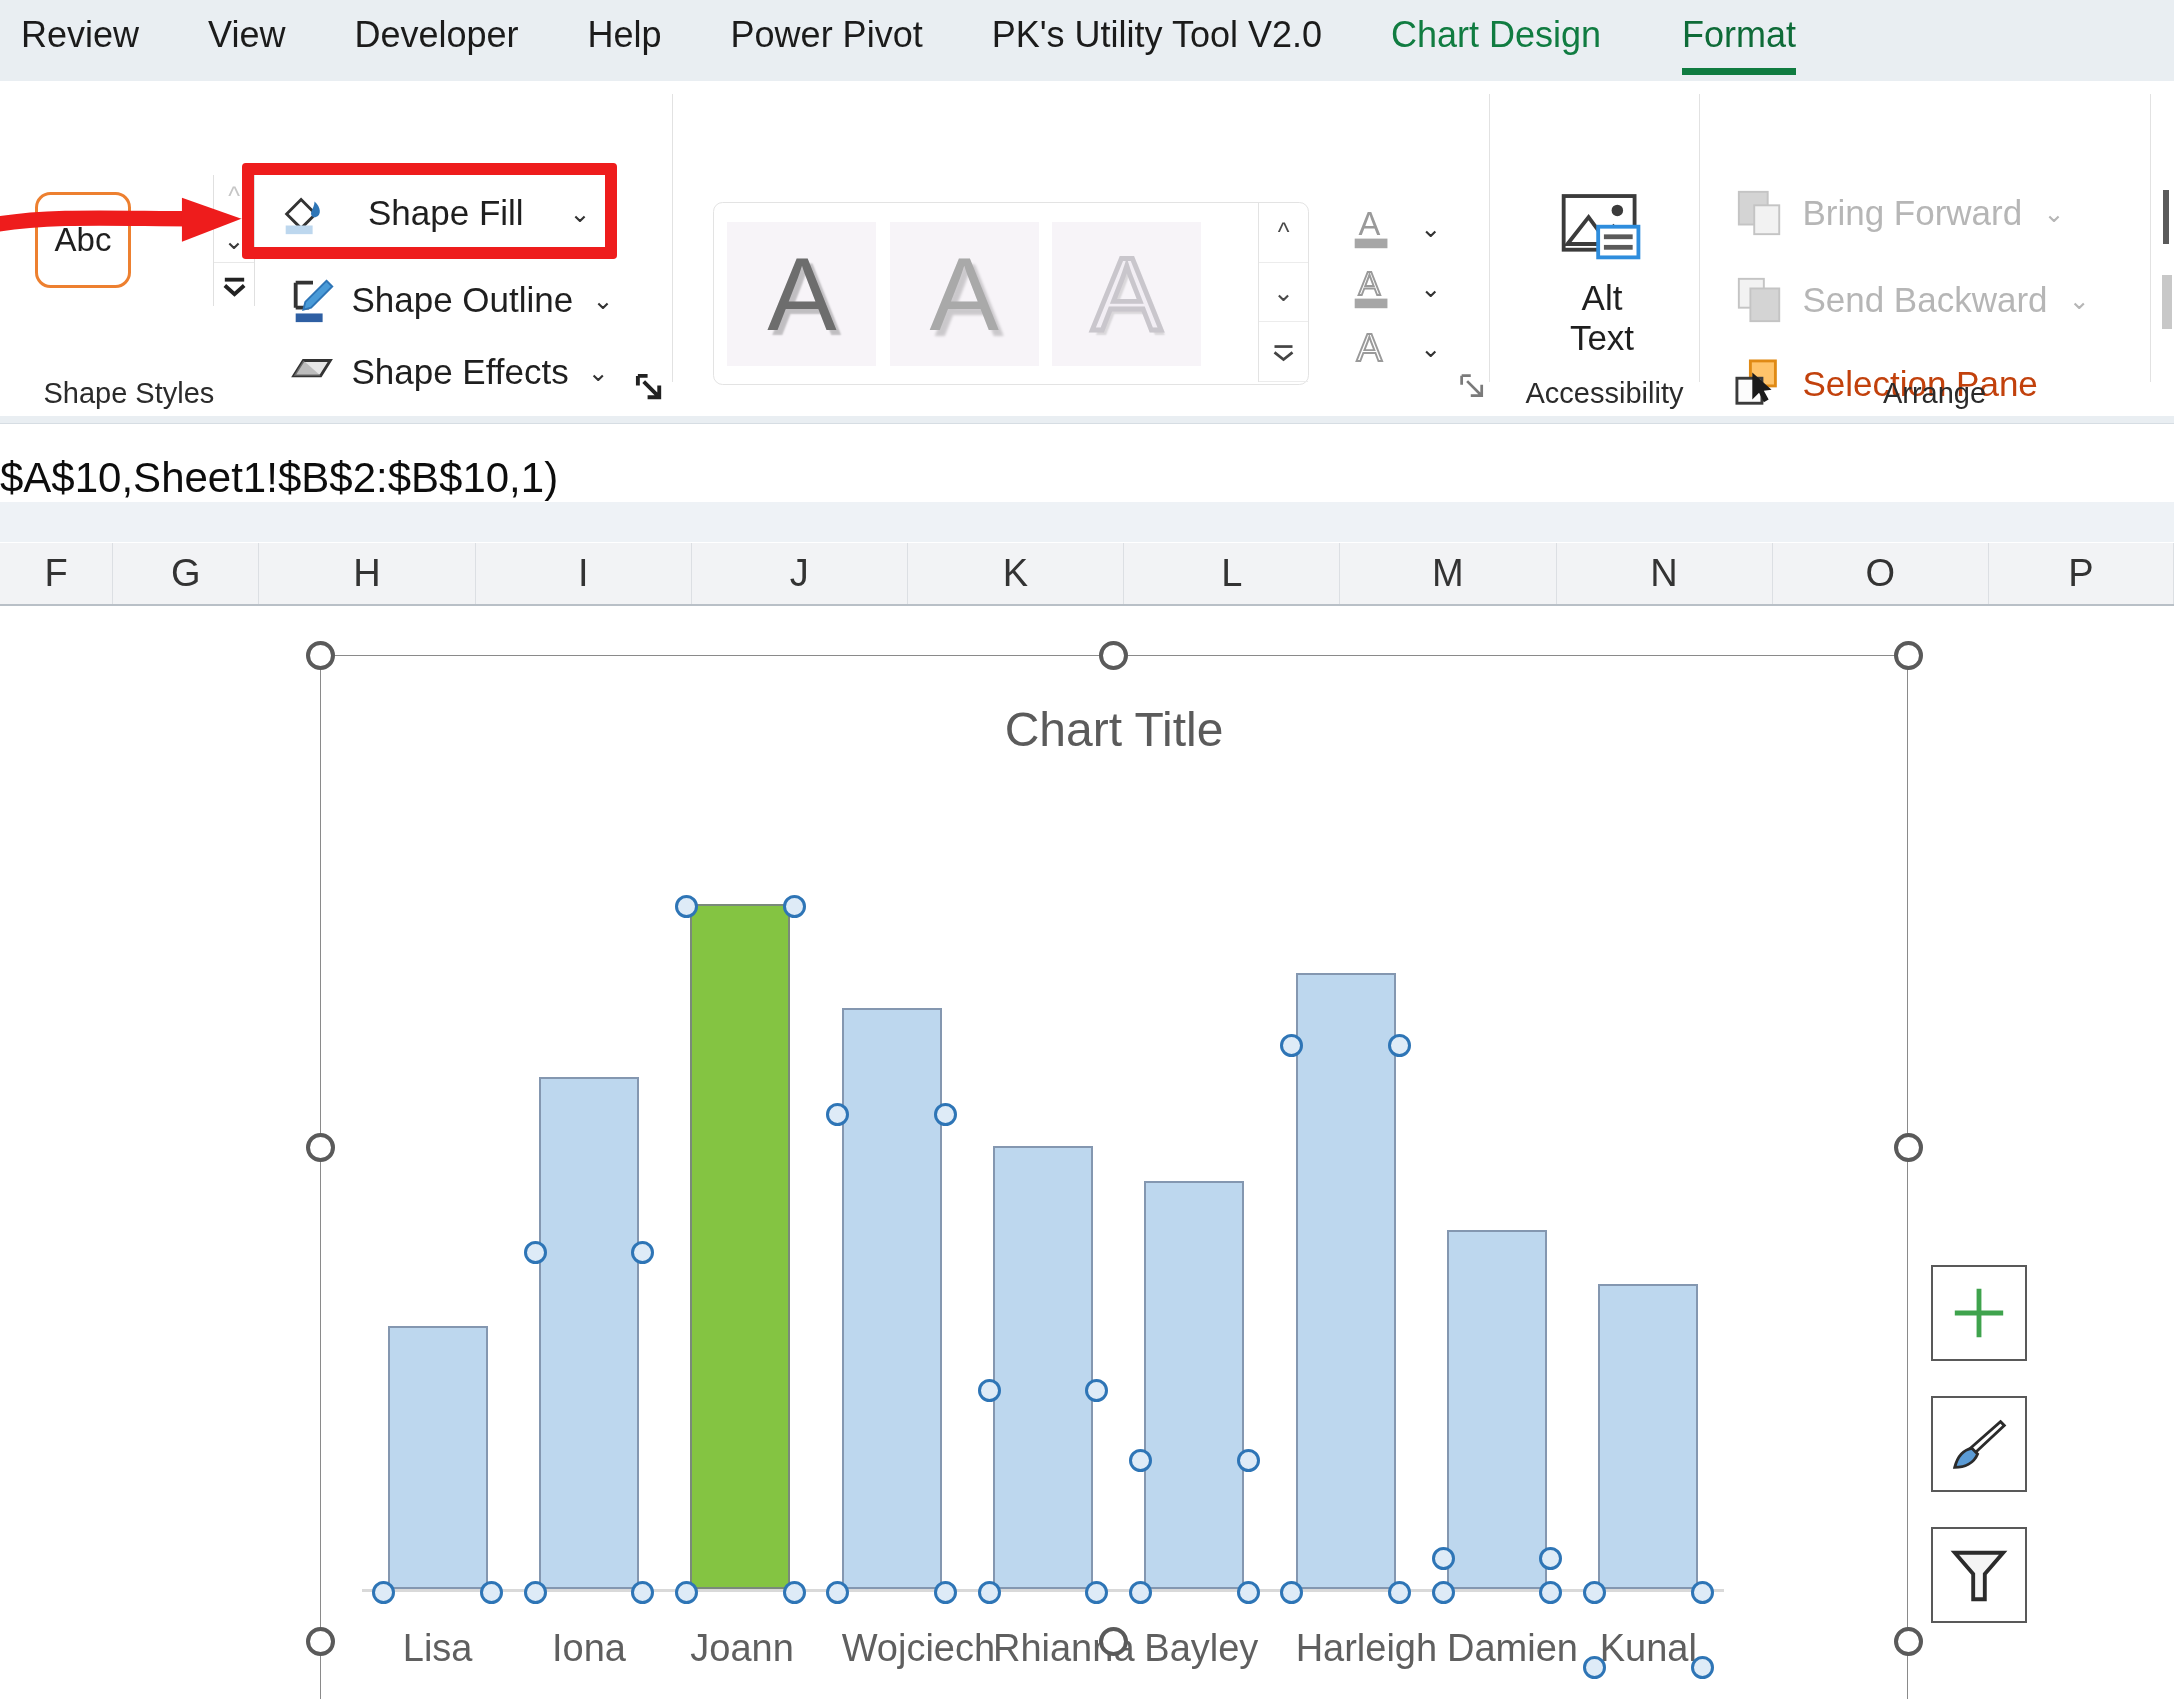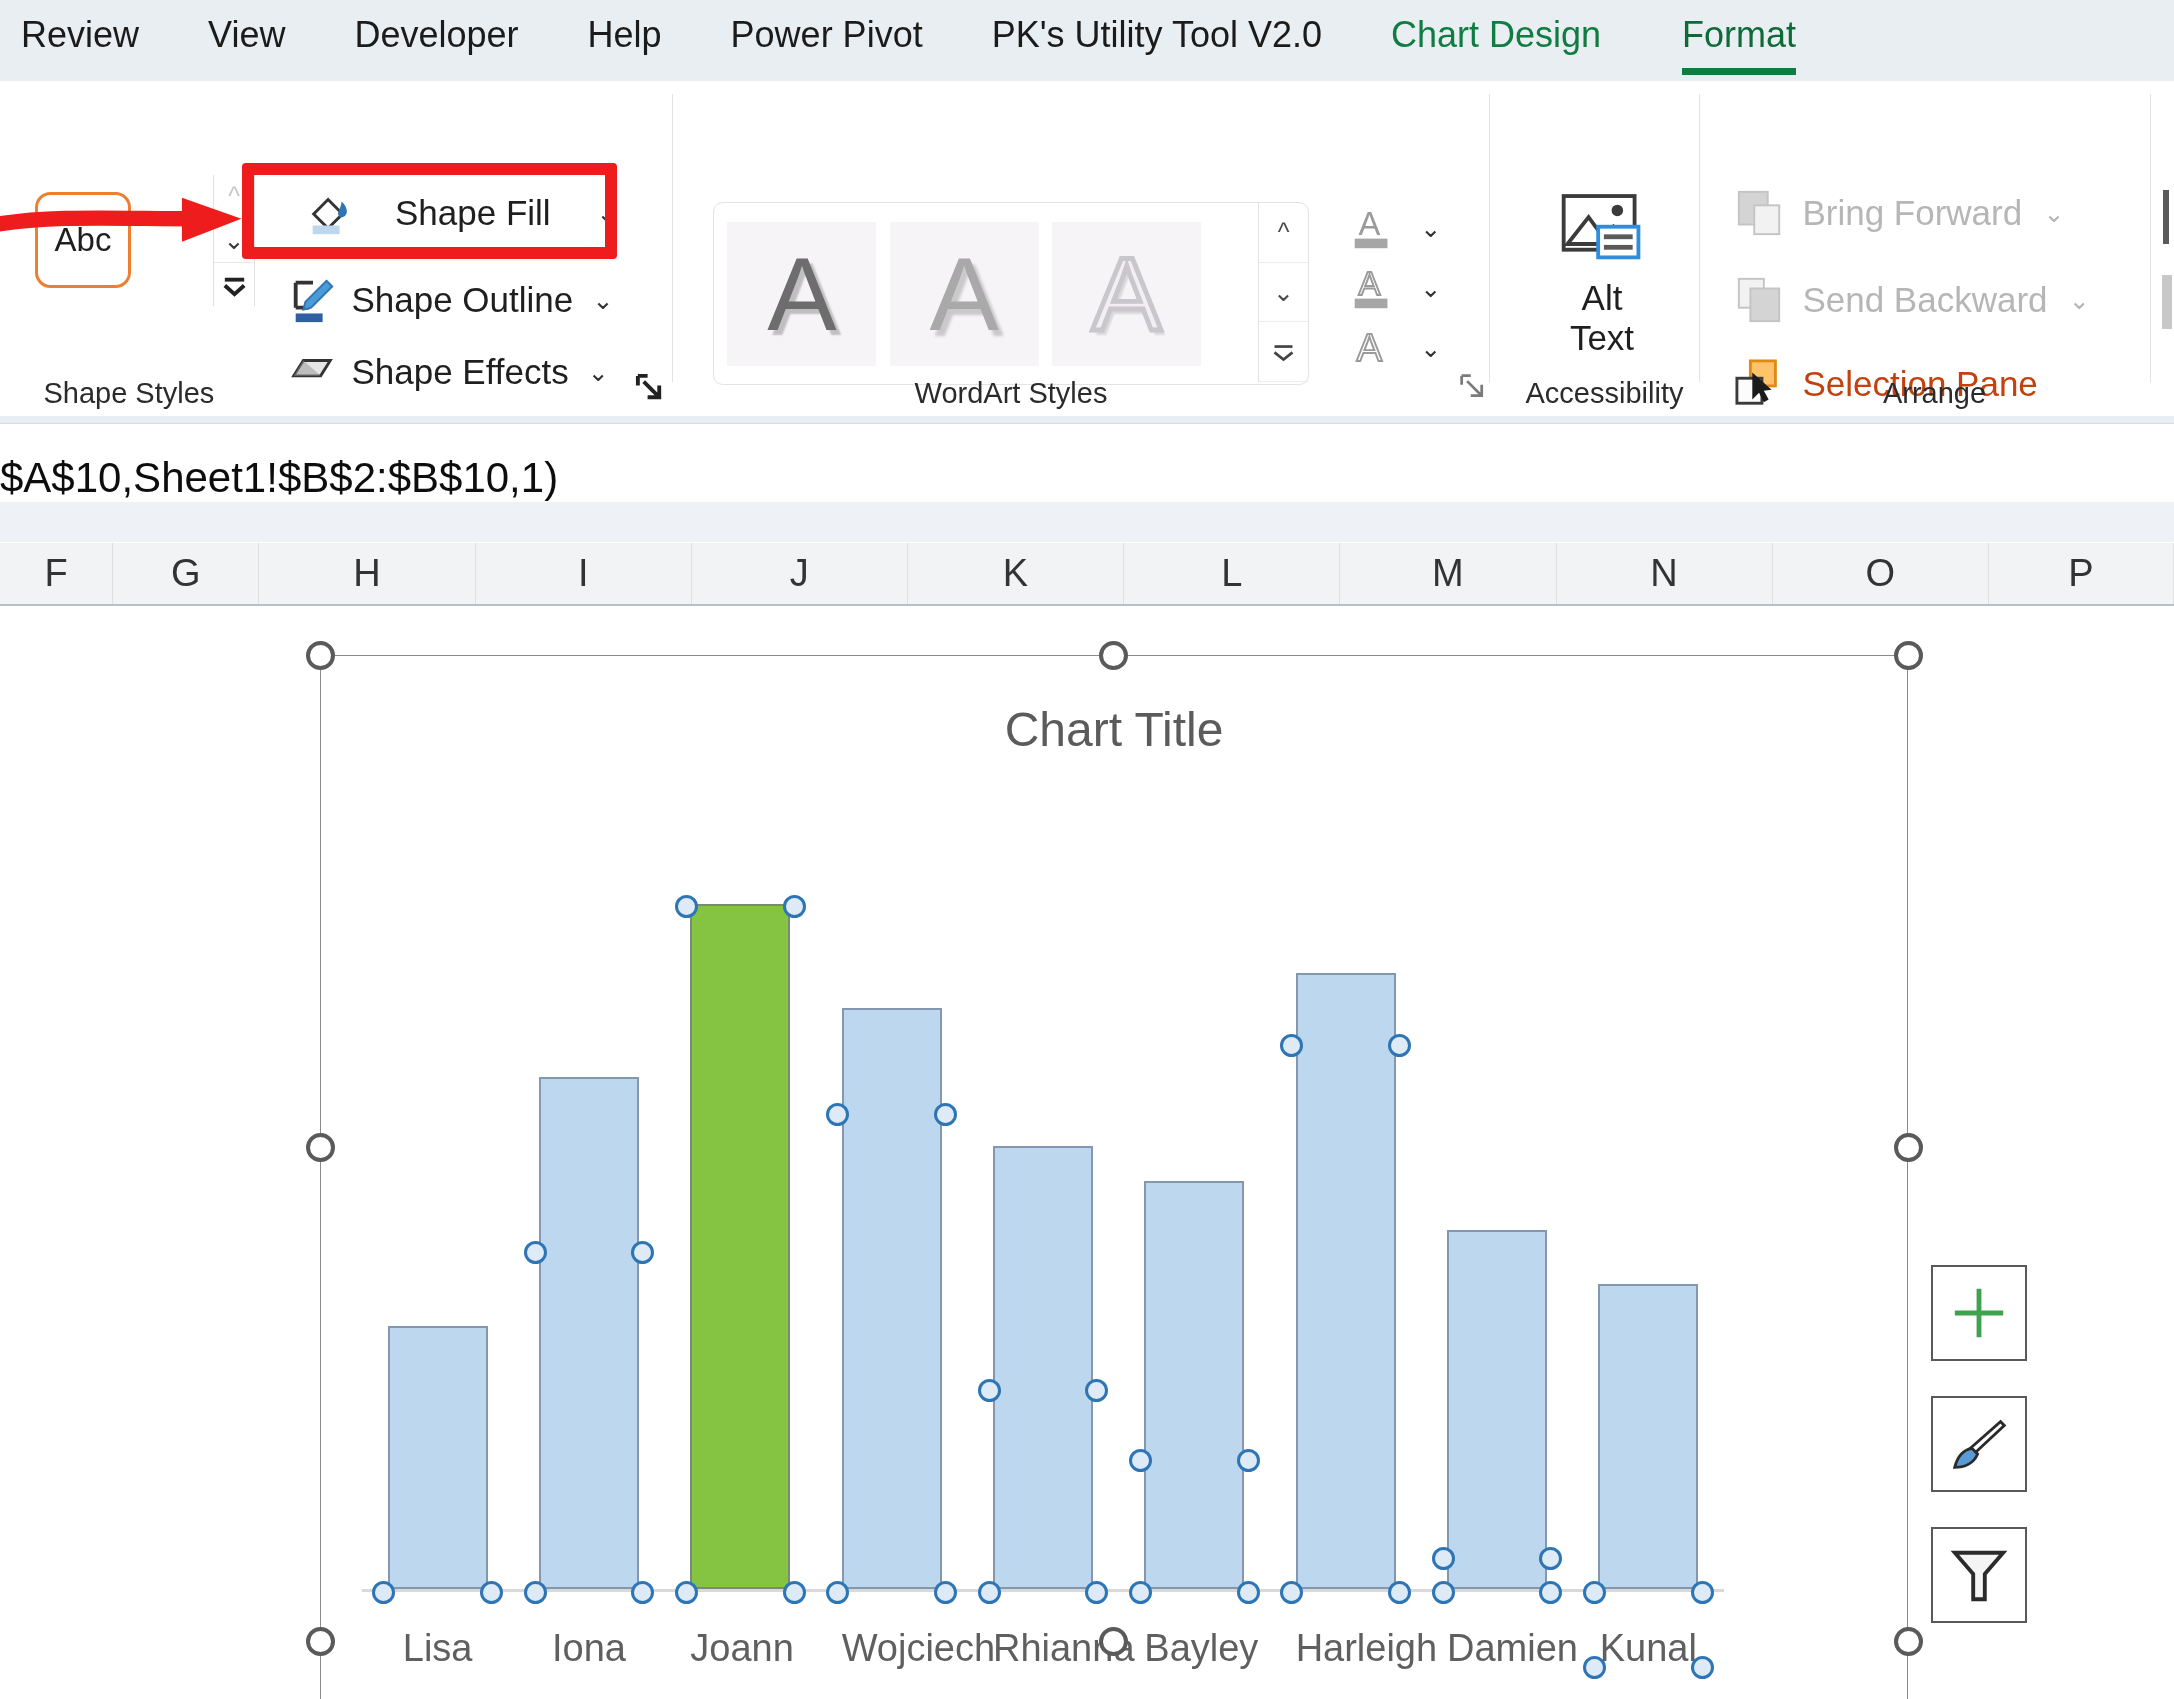--- a/index.html
+++ b/index.html
@@ -226,21 +226,21 @@
     <div class="spin-btn dim">^</div>
     <div class="spin-btn">⌄</div>
     <div class="spin-btn">
       <svg width="29" height="29" viewBox="0 0 30 30">
             <rect x="5" y="8" width="20" height="4" fill="#222"></rect>
             <path d="M5 16 L15 25 L25 16" stroke="#222" stroke-width="4" fill="none"></path>
           </svg>
     </div>
   </div>
 
-  <div class="shape-cmd" style="left:305px; top:113px;gap:40px;">
+  <div class="shape-cmd" style="left:278px; top:113px;gap:40px;">
     <span class="glyph">
       <svg width="50" height="50" viewBox="0 0 52 52">
         <path d="M9 27 L24 12 L39 27 L24 42 Z" fill="#ffffff" stroke="#333" stroke-width="3"></path>
         <path d="M38 14 c7 6 7 14 2 16 c-4 2 -7 -2 -5 -6 c1 -3 3 -6 3 -10 z" fill="#2e75b6"></path>
         <rect x="8" y="39" width="28" height="9" fill="#bdd7ee"></rect>
       </svg>
     </span>
     <span>Shape Fill</span>
     <span class="chev">⌄</span>
   </div>
@@ -322,21 +322,20 @@
     <div class="wa-row">
       <span class="wa-aicon">
         <svg width="56" height="52" viewBox="0 0 58 54">
               <text x="12" y="40" font-size="40" font-family="Liberation Sans" fill="none" stroke="#9a9a9a" stroke-width="2">A</text>
             </svg>
       </span>
       <span class="chev">⌄</span>
     </div>
   </div>
 
-  <div class="grp-label" style="left:713px; width:596px;">WordArt Styles</div>
   <div class="dialog-launcher" style="left:1458px;">
     <svg width="31" height="31" viewBox="0 0 34 34">
           <path d="M4 4 h10 M4 4 v10" stroke="#7a7a7a" stroke-width="3" fill="none"></path>
           <path d="M10 10 L26 26 M26 14 v12 h-12" stroke="#7a7a7a" stroke-width="3" fill="none"></path>
         </svg>
   </div>
   <div class="grp-sep" style="left:1489px;"></div>
 
   <div class="alt-text">
     <span>

